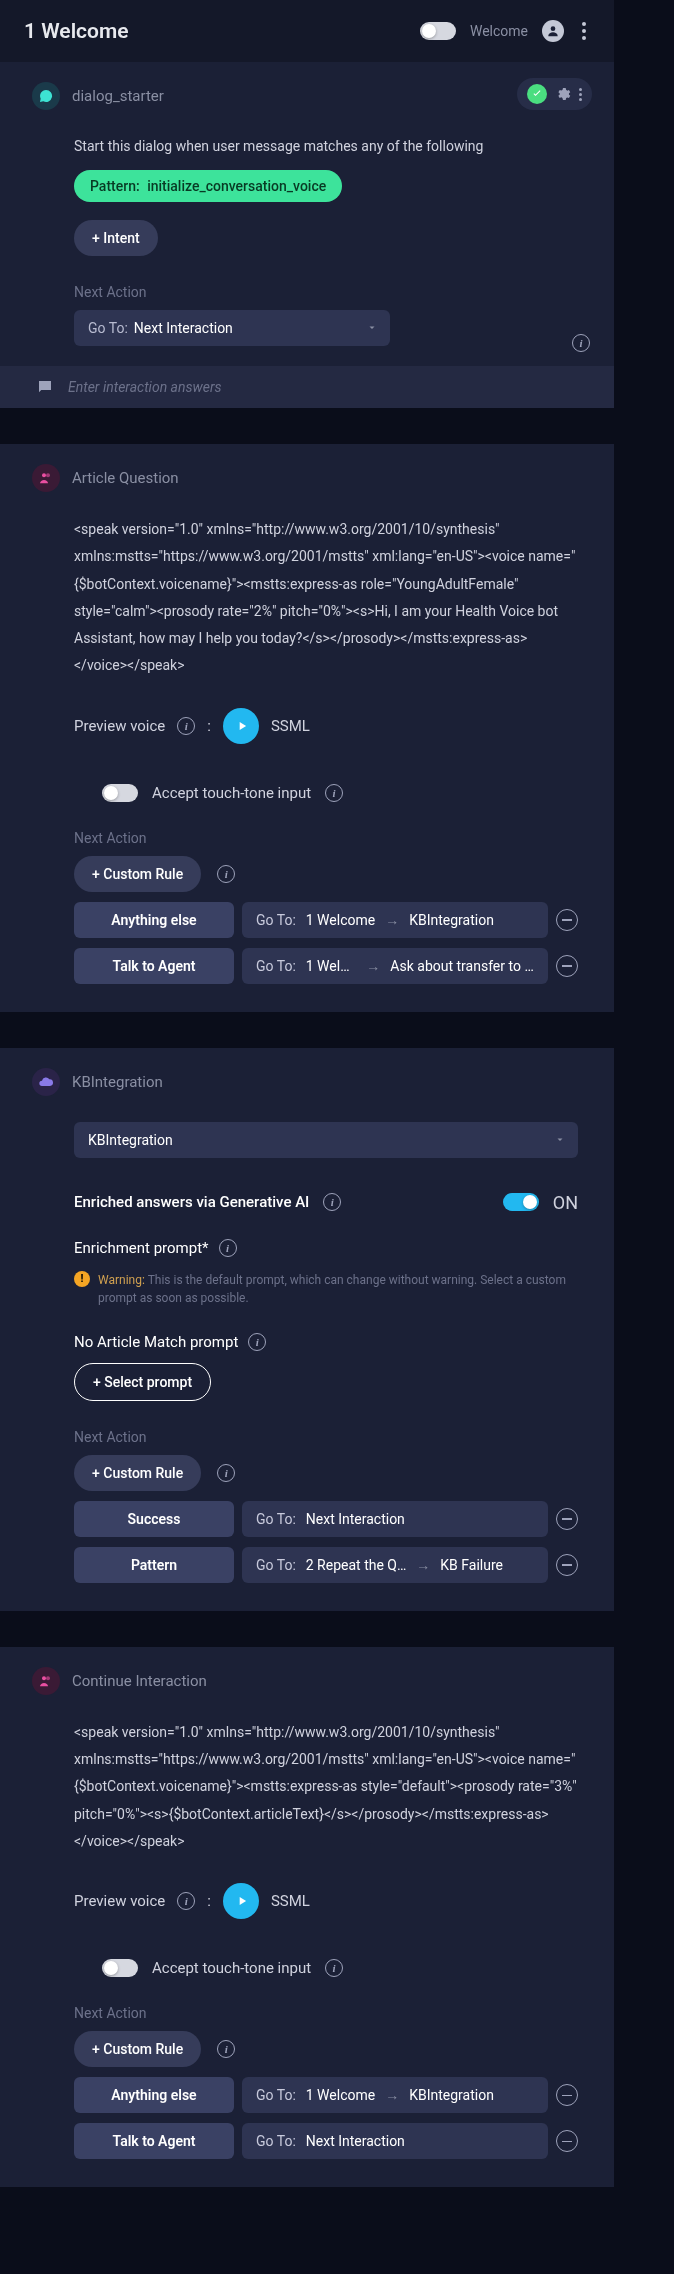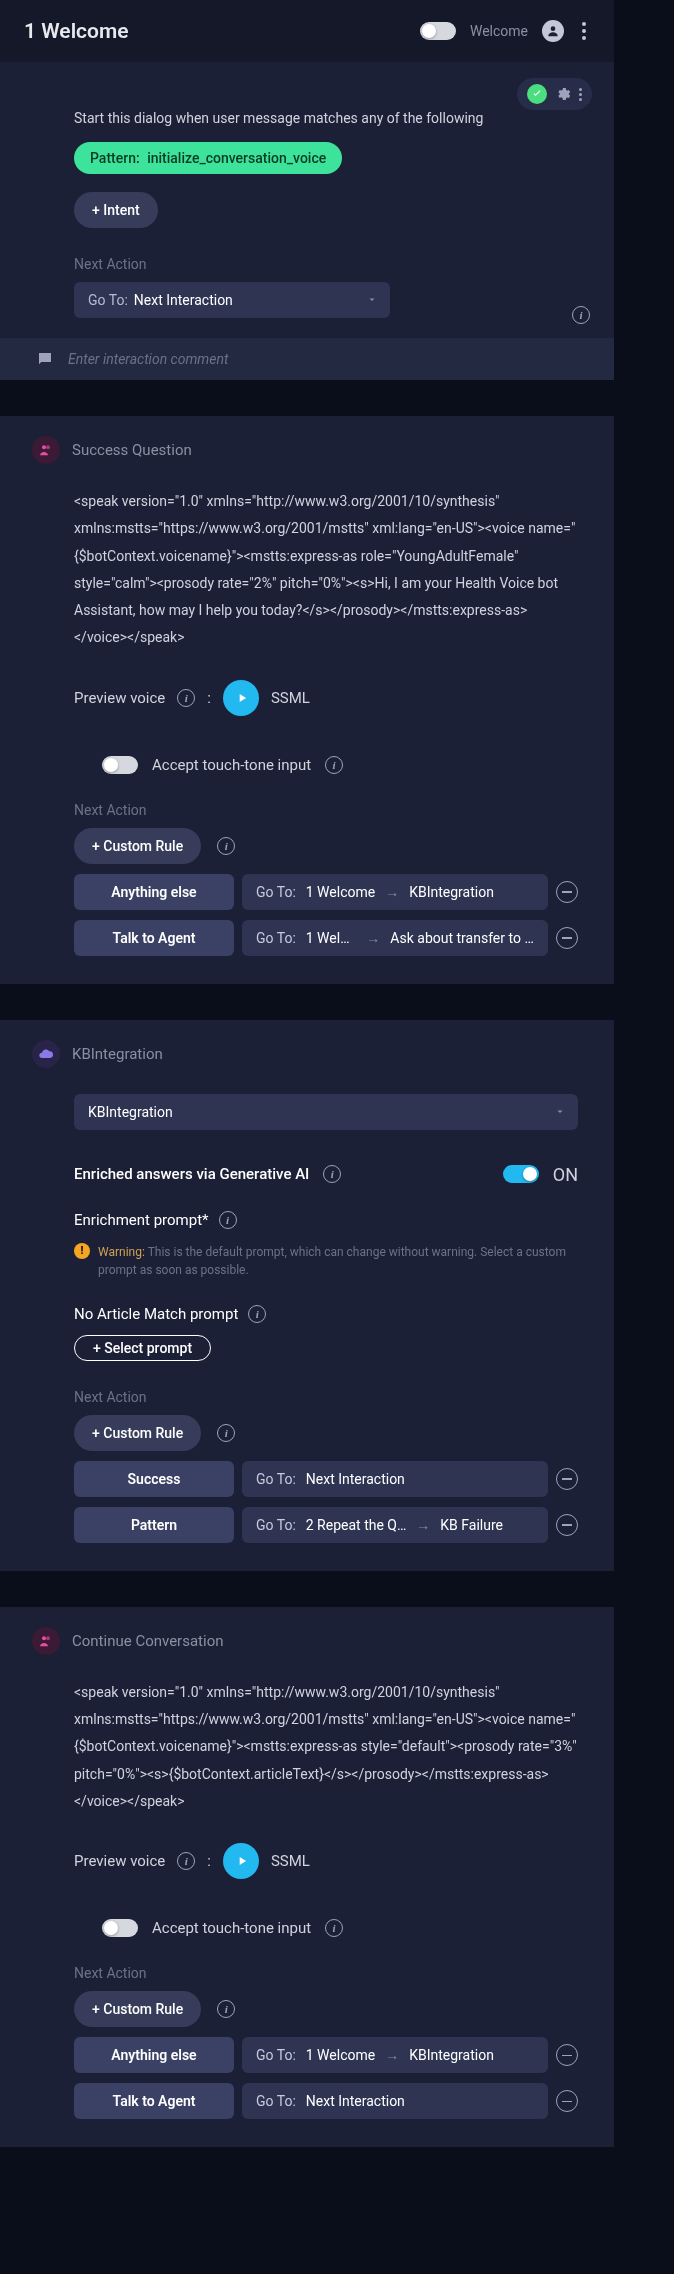--- a/index.html
+++ b/index.html
@@ -75,21 +75,21 @@
   .ssml{font-size:14px;line-height:1.95;margin-top:24px;color:#d0d2de;word-break:break-word;}
   .preview-row{display:flex;align-items:center;gap:12px;margin-top:28px;}
   .preview-row .lbl{font-size:15px;color:#d0d2de;}
   .play{width:36px;height:36px;border-radius:50%;background:var(--blue);display:flex;align-items:center;justify-content:center;cursor:pointer;}
   .play svg{fill:#fff;width:14px;height:14px;margin-left:2px;}
   .touch-row{display:flex;align-items:center;gap:14px;margin-top:40px;padding-left:28px;}
   .touch-row .lbl{font-size:15px;color:#d0d2de;}
   
   .rule-btn-row{display:flex;align-items:center;gap:16px;}
   .pill-btn{background:var(--chip);color:#fff;padding:10px 18px;border-radius:20px;font-size:14px;cursor:pointer;display:inline-flex;align-items:center;gap:6px;font-weight:500;}
-  .outline-btn{border:1.5px solid #fff;color:#fff;padding:4px 18px;border-radius:20px;font-size:14px;cursor:pointer;display:inline-flex;font-weight:500;}
+  .outline-btn{border:1.5px solid #fff;color:#fff;padding:10px 18px;border-radius:20px;font-size:14px;cursor:pointer;display:inline-flex;font-weight:500;}
   
   .action-row{display:flex;gap:8px;margin-top:10px;align-items:center;}
   .action-label{background:#3a4164;flex:0 0 160px;text-align:center;color:#fff;font-size:14px;padding:10px 6px;border-radius:6px;font-weight:600;}
   .action-target{background:#2e3452;flex:1;display:flex;align-items:center;gap:10px;padding:10px 14px;border-radius:6px;font-size:14px;color:#c8cadc;min-width:0;}
   .action-target .goto{color:#c8cadc;white-space:nowrap;}
   .action-target .t1{color:#fff;white-space:nowrap;overflow:hidden;text-overflow:ellipsis;}
   .action-target .arrow{color:#8a8fa3;}
   .action-target .t2{color:#fff;white-space:nowrap;overflow:hidden;text-overflow:ellipsis;max-width:200px;}
   .minus{width:22px;height:22px;border:1.5px solid #9ea3bb;border-radius:50%;display:flex;align-items:center;justify-content:center;color:#9ea3bb;cursor:pointer;flex-shrink:0;}
   .minus span{display:block;width:10px;height:1.5px;background:#9ea3bb;}
@@ -141,20 +141,28 @@
         </div>
       <svg class="gear" viewBox="0 0 24 24" fill="currentColor">
           <path d="M12 8a4 4 0 100 8 4 4 0 000-8zm9 4a7 7 0 00-.1-1l2-1.6-2-3.4-2.4 1a7 7 0 00-1.7-1L16 3h-4l-.8 2.9a7 7 0 00-1.7 1l-2.4-1-2 3.4L7 11a7 7 0 000 2l-2 1.6 2 3.4 2.4-1a7 7 0 001.7 1L12 21h4l.8-2.9a7 7 0 001.7-1l2.4 1 2-3.4-2-1.6c.07-.33.1-.66.1-1z"></path>
         </svg>
       <div class="small-kebab">
           <span></span>
           <span></span>
           <span></span>
         </div>
     </div>
+    <div class="card-head">
+      <div class="circle-icon ci-teal">
+          <svg viewBox="0 0 24 24" width="16" height="16">
+            <path d="M12 3a9 9 0 00-8 13l-1 5 5-1a9 9 0 104-17z"></path>
+          </svg>
+        </div>
+      <div class="card-head-title">dialog_starter</div>
+    </div>
     <div class="card-body">
       <div class="descline">Start this dialog when user message matches any of the following</div>
       <div class="pattern-chip">
         <span>Pattern:</span>
         <span style="margin-left:4px;">initialize_conversation_voice</span>
       </div>
       <div><div class="btn-intent">+ Intent</div></div>
       <div class="section-label">Next Action</div>
       <div class="select wide">
         <span class="pfx">Go To:</span>
@@ -162,34 +170,34 @@
         <span class="chevron"><svg viewBox="0 0 24 24">
               <path d="M7 10l5 5 5-5z"></path>
             </svg></span>
       </div>
     </div>
     <span class="info-icon info-bottom">i</span>
     <div class="comment-bar">
       <svg viewBox="0 0 24 24">
           <path d="M4 4h16v12H7l-3 3z"></path>
         </svg>
-      <span class="ph">Enter interaction comment</span>
+      <span class="ph">Enter interaction answers</span>
     </div>
   </div>
 
   <div class="card">
     <div class="card-head">
       <div class="circle-icon ci-pink">
           <svg viewBox="0 0 24 24" width="16" height="16">
             <circle cx="9" cy="8" r="3"></circle>
             <circle cx="15" cy="8" r="3" opacity=".6"></circle>
             <path d="M3 20c0-3 3-5 6-5s6 2 6 5"></path>
           </svg>
         </div>
-      <div class="card-head-title">Success Question</div>
+      <div class="card-head-title">Article Question</div>
     </div>
     <div class="card-body">
       <div class="ssml">&lt;speak version="1.0" xmlns="http://www.w3.org/2001/10/synthesis" xmlns:mstts="https://www.w3.org/2001/mstts" xml:lang="en-US"&gt;&lt;voice name="{$botContext.voicename}"&gt;&lt;mstts:express-as role="YoungAdultFemale" style="calm"&gt;&lt;prosody rate="2%" pitch="0%"&gt;&lt;s&gt;Hi, I am your Health Voice bot Assistant, how may I help you today?&lt;/s&gt;&lt;/prosody&gt;&lt;/mstts:express-as&gt;&lt;/voice&gt;&lt;/speak&gt;</div>
       <div class="preview-row">
         <span class="lbl">Preview voice</span>
         <span class="info-icon">i</span>
         <span class="lbl">:</span>
         <div class="play">
             <svg viewBox="0 0 24 24">
               <path d="M8 5v14l11-7z"></path>
@@ -310,21 +318,21 @@
 
   <div class="card">
     <div class="card-head">
       <div class="circle-icon ci-pink">
           <svg viewBox="0 0 24 24" width="16" height="16">
             <circle cx="9" cy="8" r="3"></circle>
             <circle cx="15" cy="8" r="3" opacity=".6"></circle>
             <path d="M3 20c0-3 3-5 6-5s6 2 6 5"></path>
           </svg>
         </div>
-      <div class="card-head-title">Continue Conversation</div>
+      <div class="card-head-title">Continue Interaction</div>
     </div>
     <div class="card-body">
       <div class="ssml">&lt;speak version="1.0" xmlns="http://www.w3.org/2001/10/synthesis" xmlns:mstts="https://www.w3.org/2001/mstts" xml:lang="en-US"&gt;&lt;voice name="{$botContext.voicename}"&gt;&lt;mstts:express-as style="default"&gt;&lt;prosody rate="3%" pitch="0%"&gt;&lt;s&gt;{$botContext.articleText}&lt;/s&gt;&lt;/prosody&gt;&lt;/mstts:express-as&gt;&lt;/voice&gt;&lt;/speak&gt;</div>
       <div class="preview-row">
         <span class="lbl">Preview voice</span>
         <span class="info-icon">i</span>
         <span class="lbl">:</span>
         <div class="play">
             <svg viewBox="0 0 24 24">
               <path d="M8 5v14l11-7z"></path>

